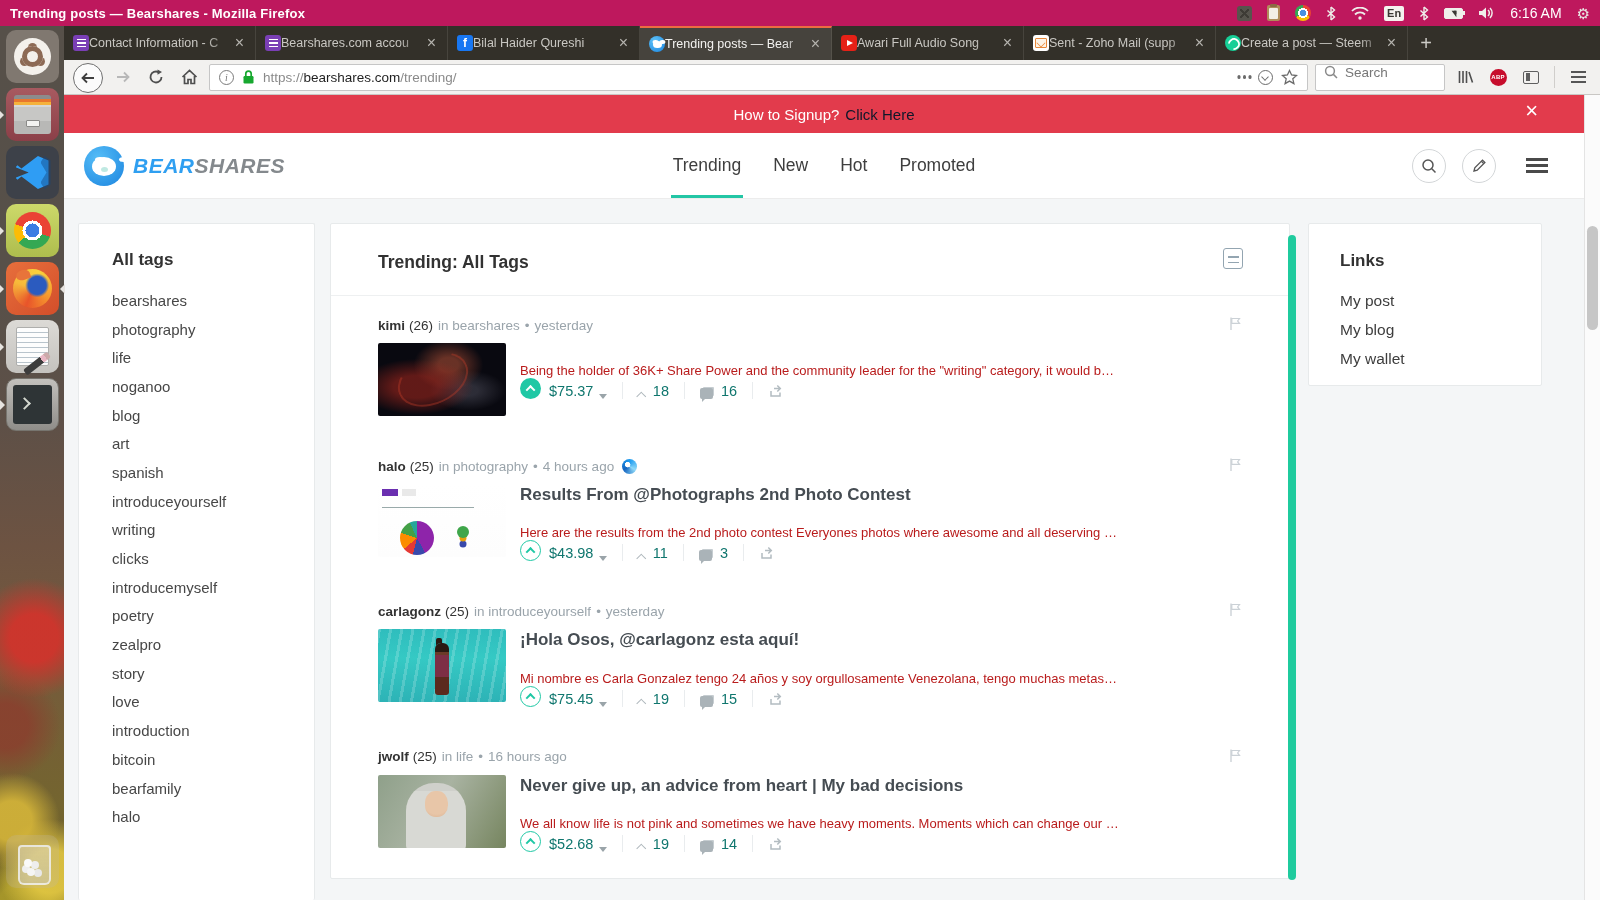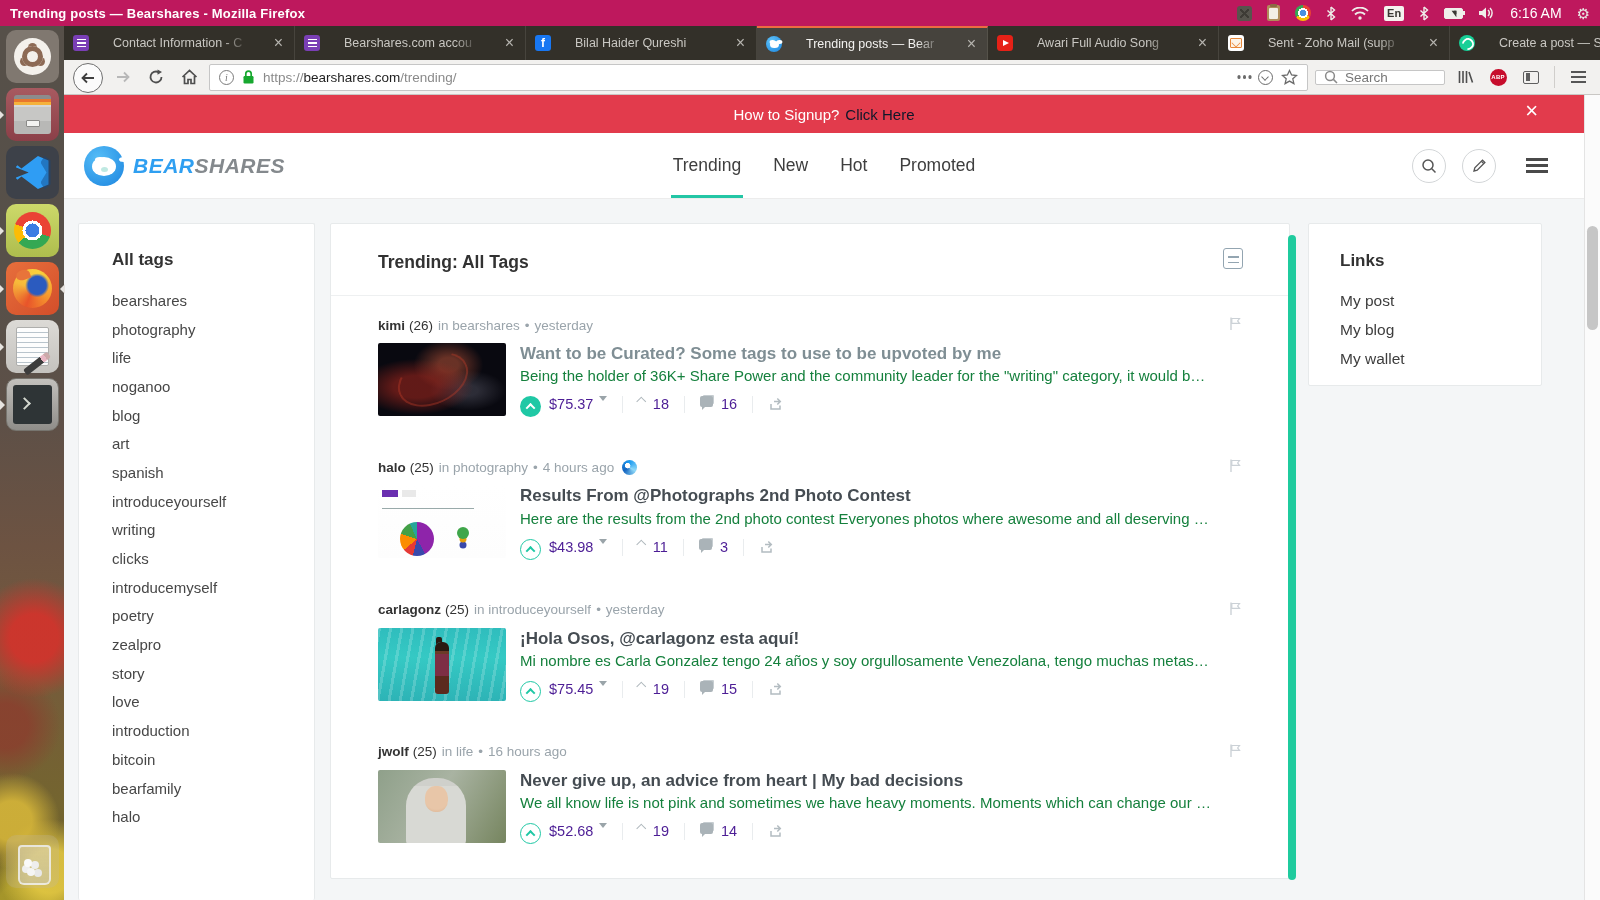--- a/index.html
+++ b/index.html
@@ -76,21 +76,21 @@
   .di-trash{position:absolute;bottom:12px;left:6px;width:53px;height:53px;border-radius:10px;background:rgba(190,185,170,.25)}
   .di-trash::before{content:"";position:absolute;left:12px;top:10px;width:29px;height:36px;
      background:linear-gradient(rgba(235,235,235,.35),rgba(200,200,200,.45));border:2px solid rgba(240,240,240,.8);border-radius:4px 4px 6px 6px}
   .di-trash::after{content:"";position:absolute;left:18px;top:24px;width:8px;height:8px;background:#fafafa;border-radius:50%;
      box-shadow:7px 2px 0 #eee, 3px 9px 0 #f5f5f5, 10px 10px 0 #e8e8e8, -2px 6px 0 #efefef}
 
   
   .window{position:absolute;left:64px;top:26px;right:0;bottom:0;display:flex;flex-direction:column;background:#fff;z-index:10}
   .tabbar{height:34px;background:#333029;display:flex;align-items:stretch}
   .tabstrip{display:flex;flex:0 0 auto}
-  .tab{width:231px;display:flex;align-items:center;gap:24px;padding:0 9px;color:#c9c7c2;font-size:12.5px;
+  .tab{width:192px;display:flex;align-items:center;gap:0;padding:0 9px;color:#c9c7c2;font-size:12.5px;
      border-right:1px solid #47443d;position:relative;cursor:default}
   .tab.active{background:#46433d;color:#f3f2f0;border-top:2px solid #ec6b41;border-right-color:#55524a}
   .tab-title{flex:1;white-space:nowrap;overflow:hidden;-webkit-mask-image:linear-gradient(90deg,#000 82%,transparent);mask-image:linear-gradient(90deg,#000 82%,transparent)}
   .tab-close{color:#b7b5b0;font-size:16px;line-height:1;padding:0 2px}
   .newtab{width:36px;display:flex;align-items:center;justify-content:center;color:#cdcbc6;font-size:20px}
   .fav{width:16px;height:16px;flex:0 0 16px;border-radius:3px;position:relative}
   .fav-docs{background:#7a3fb5}
   .fav-docs::after{content:"";position:absolute;left:3.5px;right:3.5px;top:4px;height:8px;
      background:repeating-linear-gradient(180deg,#fff 0 1.4px,transparent 1.4px 3.4px)}
   .fav-fb{background:#1877f2;color:#fff;font-weight:bold;font-size:12px;display:flex;align-items:flex-end;justify-content:center}
@@ -111,21 +111,21 @@
   .tb-btn{display:inline-flex;align-items:center;justify-content:center;width:26px;height:26px}
   .back-circle{width:30px;height:30px;border:1.5px solid #6f6f6f;border-radius:50%;background:#fbfbfb;margin-top:1px}
   svg.tbi{display:block}
   .urlbar{flex:1;height:27px;background:#fff;border:1px solid #c6c6c6;border-radius:2px;display:flex;align-items:center;padding:0 9px;gap:8px;min-width:0}
   .info-i{width:15px;height:15px;border:1px solid #7a7a7a;border-radius:50%;color:#7a7a7a;font-size:10px;display:flex;align-items:center;justify-content:center;font-style:italic;font-family:"Liberation Serif",serif}
   .url-text{font-size:13.5px;color:#8a8a8a;white-space:nowrap;overflow:hidden;flex:1}
   .url-domain{color:#1f1f1f}
   .dots3{width:3.5px;height:3.5px;border-radius:50%;background:#6b6b6b;box-shadow:-5.5px 0 0 #6b6b6b,5.5px 0 0 #6b6b6b;margin:0 4px}
   .pocket{width:15px;height:15px;border:1.5px solid #6b6b6b;border-radius:50%;position:relative}
   .pocket::after{content:"";position:absolute;left:3px;top:3px;width:5px;height:5px;border-right:1.5px solid #6b6b6b;border-bottom:1.5px solid #6b6b6b;transform:rotate(45deg) scale(.9)}
-  .searchbox{flex:0 0 130px;height:15px;background:#fff;border:1px solid #c6c6c6;border-radius:2px;display:flex;align-items:center;padding:0 8px;gap:7px}
+  .searchbox{flex:0 0 130px;height:27px;background:#fff;border:1px solid #c6c6c6;border-radius:2px;display:flex;align-items:flex-start;padding:0 8px;gap:7px}
   .searchbox input{border:none;outline:none;width:80px;font-size:13.5px;color:#444;font-family:"Liberation Sans",sans-serif;background:transparent}
   .searchbox input::placeholder{color:#777}
   .abp{width:17px;height:17px;border-radius:50%;background:#c70d2c;color:#fff;font-size:6px;font-weight:bold;display:flex;align-items:center;justify-content:center;letter-spacing:.2px}
   .sidebar-ic{width:16px;height:13px;border:1.5px solid #5f5f5f;border-radius:2px;position:relative}
   .sidebar-ic::after{content:"";position:absolute;left:1.5px;top:1.5px;bottom:1.5px;width:4px;background:#5f5f5f}
   .ham{width:15px;height:2px;background:#565656;box-shadow:0 -5px 0 #565656,0 5px 0 #565656}
   .tb-div{width:1px;height:22px;background:#d0cecb;margin:0 3px}
 
   
   .page{flex:1;position:relative;background:#f4f6f7;overflow:hidden}
@@ -193,22 +193,22 @@
      background:linear-gradient(#2a1a12 0 9px,#6b3b28 9px 12px,#7d2f45 12px 34px,#5b2a1e 34px 100%);
      box-shadow:-3px -9px 0 -4px #2a1a12}
   .thumb-portrait{background:linear-gradient(120deg,#8fa08a 0,#a9b3a2 45%,#76855f 100%)}
   .thumb-portrait::before{content:"";position:absolute;left:28px;top:8px;width:60px;height:70px;border-radius:28px 28px 8px 8px;
      background:linear-gradient(#cfd0cb 0 12%,#d8d9d4 12% 100%)}
   .thumb-portrait::after{content:"";position:absolute;left:47px;top:16px;width:23px;height:26px;border-radius:45%;
      background:radial-gradient(circle at 50% 40%,#e8c6a8 0 65%,#d9b292 100%)}
   .post-texts{flex:1;min-width:0}
   .post-title{font-size:17px;font-weight:bold;color:#454c52;line-height:1.25;white-space:nowrap;overflow:hidden;cursor:pointer}
   .post-title.visited{color:#7f8e94}
-  .post-excerpt{font-size:15px;color:#15803d;margin-top:3px;white-space:nowrap;overflow:hidden;text-overflow:ellipsis}
-  .post-footer{display:flex;align-items:flex-start;margin-top:12px;font-size:14.5px;color:#4c1d95}
+  .post-excerpt{font-size:13px;color:#b91c1c;margin-top:20px;white-space:nowrap;overflow:hidden;text-overflow:ellipsis}
+  .post-footer{display:flex;align-items:flex-end;font-size:14.5px;color:#0f766e}
   .vote{width:21px;height:21px;border-radius:50%;display:inline-flex;align-items:center;justify-content:center;margin-right:8px;cursor:pointer}
   .vote .chev{width:7px;height:7px;border-left:2px solid #fff;border-top:2px solid #fff;transform:rotate(45deg) translate(1px,1px)}
   .vote.filled{background:#1fc8a5}
   .vote.outline{background:#fff;border:1.6px solid #1fc8a5}
   .vote.outline .chev{border-color:#1fc8a5}
   .payout{cursor:pointer}
   .caret-down{width:0;height:0;border-left:4px solid transparent;border-right:4px solid transparent;border-top:5px solid #9aa4a9;margin-left:6px}
   .fdiv{width:1px;height:17px;background:#e9ecee;margin:0 15px}
   .mini-chev{width:6.5px;height:6.5px;border-left:1.6px solid #aeb7bc;border-top:1.6px solid #aeb7bc;transform:rotate(45deg);margin:2px 8px 0 0}
   .cmt{width:13px;height:11px;background:#aab3b8;border-radius:2px;position:relative;margin-right:8px;box-shadow:2px -2px 0 -1px #c6cdd1}
@@ -494,21 +494,20 @@
                 <span class="flag-btn">
                   <svg width="14" height="15" viewBox="0 0 14 15">
                       <path d="M3 1.5 V14" stroke="#c3cad0" stroke-width="1.4"></path>
                       <path d="M3.8 2.5 H11.5 L9.6 4.9 L11.5 7.3 H3.8 Z" stroke="#c3cad0" stroke-width="1.2" fill="none"></path>
                     </svg>
                 </span>
               </div>
               <div class="post-body">
                 <div class="thumb thumb-space"></div>
                 <div class="post-texts">
-                  <h3 class="post-title visited">Want to be Curated? Some tags to use to be upvoted by me</h3>
                   <p class="post-excerpt">Being the holder of 36K+ Share Power and the community leader for the "writing" category, it would b…</p>
                   <div class="post-footer">
                     <span class="vote filled">
                         <i class="chev"></i>
                       </span>
                     <span class="payout">$75.37</span>
                     <span class="caret-down"></span>
                     <span class="fdiv"></span>
                     <span class="mini-chev"></span>
                     <span>18</span>

